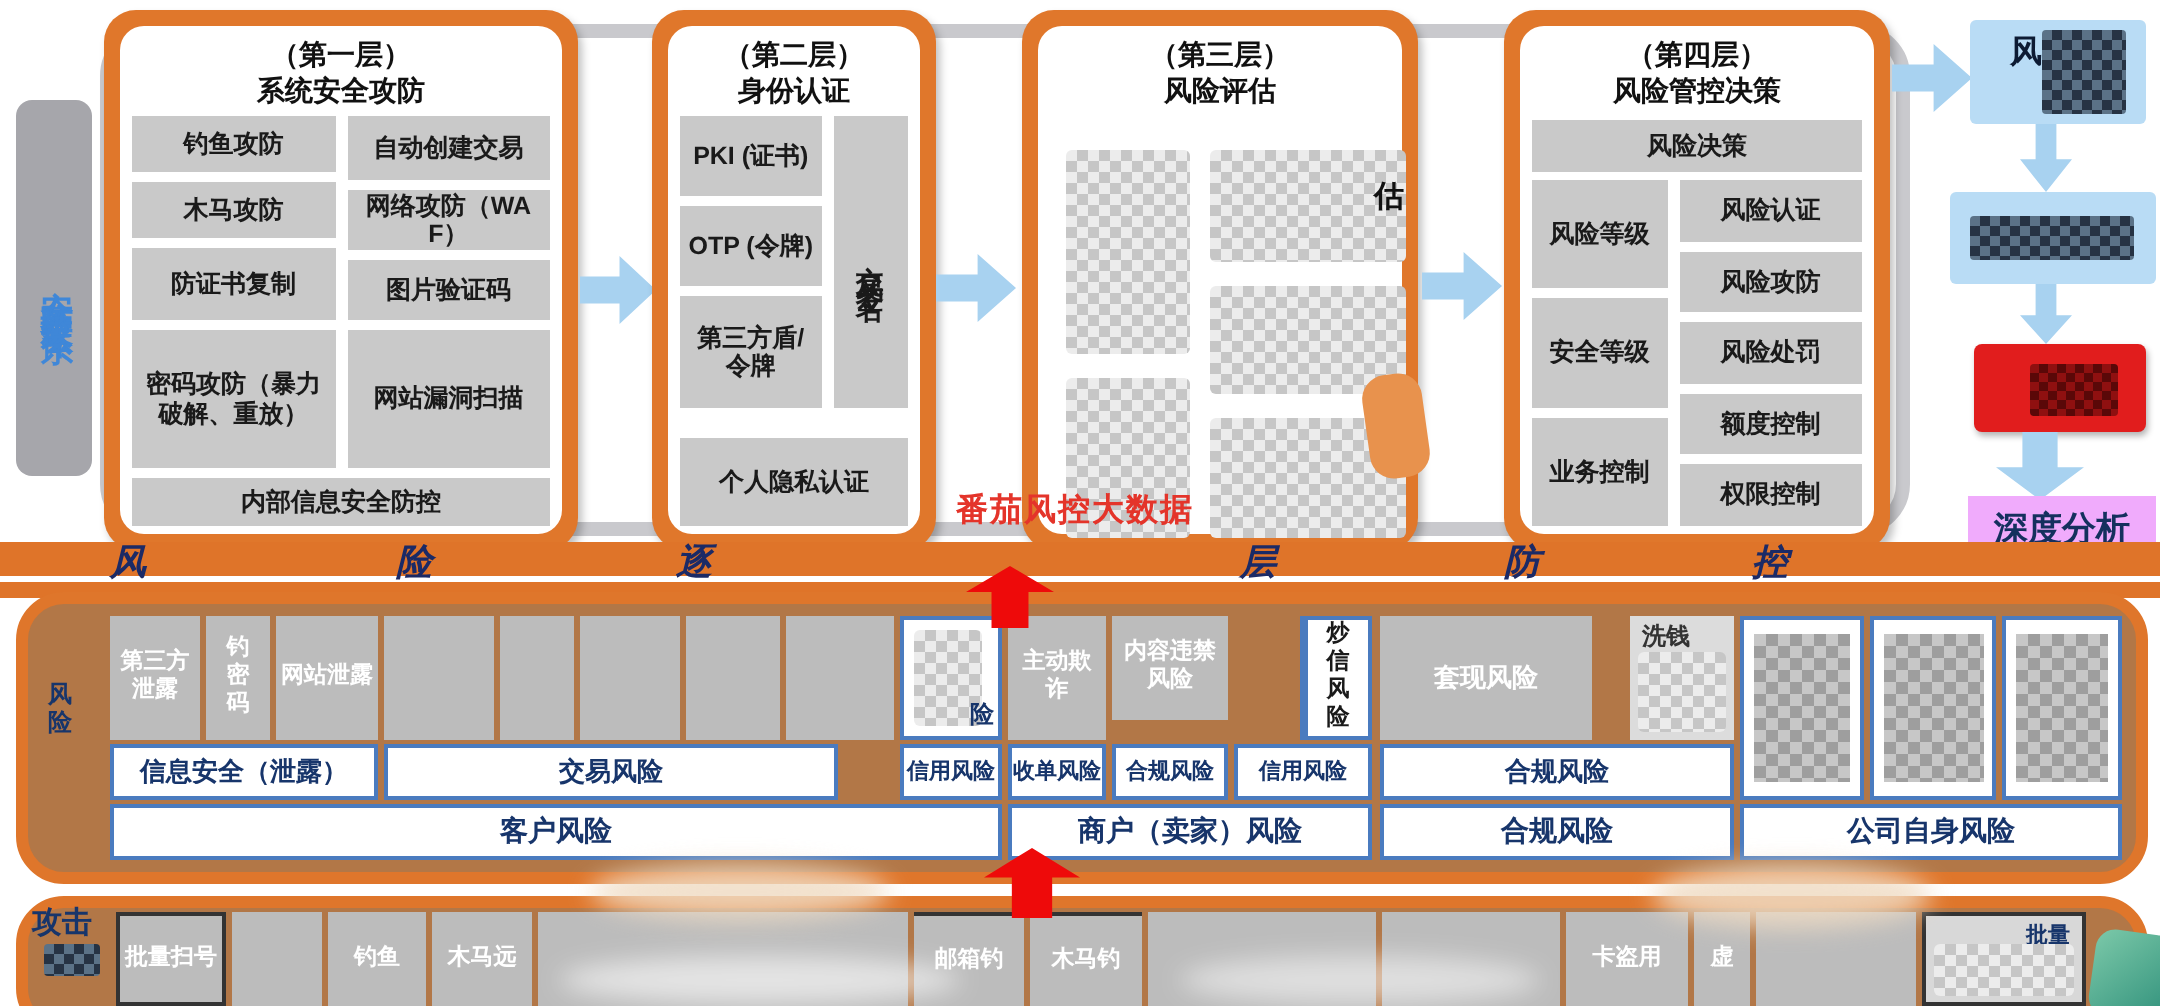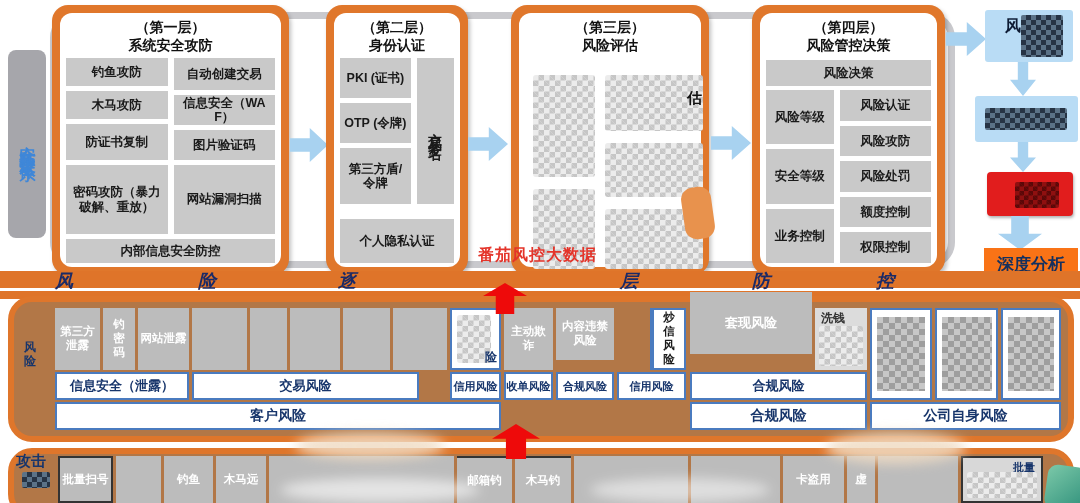--- a/index.html
+++ b/index.html
@@ -58,21 +58,21 @@
       </div>
       <div class="cols">
         <div class="col">
           <div class="gbox" style="height:28px">钓鱼攻防</div>
           <div class="gbox" style="height:28px">木马攻防</div>
           <div class="gbox" style="height:36px">防证书复制</div>
           <div class="gbox" style="flex:1">密码攻防（暴力破解、重放）</div>
         </div>
         <div class="col">
           <div class="gbox" style="height:32px">自动创建交易</div>
-          <div class="gbox" style="height:30px">信息安全（WAF）</div>
+          <div class="gbox" style="height:30px">网络攻防（WAF）</div>
           <div class="gbox" style="height:30px">图片验证码</div>
           <div class="gbox" style="flex:1">网站漏洞扫描</div>
         </div>
       </div>
       <div class="gbox" style="height:24px;margin-top:5px">内部信息安全防控</div>
     </div>
   </div>
 
   <div class="abs ar-right" style="left:290px;top:128px;width:38px;height:34px;"></div>
 
@@ -150,21 +150,21 @@
   </div>
   <div class="abs ar-down" style="left:1010px;top:62px;width:26px;height:34px;"></div>
   <div class="abs" style="left:975px;top:96px;width:103px;height:46px;background:#b9dcf5;border-radius:3px;">
     <div class="abs cens-dark" style="left:10px;top:12px;width:82px;height:22px;"></div>
   </div>
   <div class="abs ar-down" style="left:1010px;top:142px;width:26px;height:30px;"></div>
   <div class="abs" style="left:987px;top:172px;width:86px;height:44px;background:#e11d1d;border-radius:4px;box-shadow:1px 2px 3px rgba(0,0,0,.3);">
     <div class="abs cens-red" style="left:28px;top:10px;width:44px;height:26px;"></div>
   </div>
   <div class="abs ar-down" style="left:998px;top:216px;width:44px;height:34px;"></div>
-  <div class="abs" style="left:984px;top:248px;width:94px;height:33px;background:#f97316;display:flex;align-items:center;justify-content:center;">
+  <div class="abs" style="left:984px;top:248px;width:94px;height:33px;background:#f0abfc;display:flex;align-items:center;justify-content:center;">
     <span style="color:#15305e;font-weight:bold;font-size:17px;">深度分析</span>
   </div>
 
   <div class="abs" style="left:0;top:271px;width:1080px;height:17px;background:linear-gradient(#e8semi,#d96f24);background:#df7429;"></div>
   <div class="abs" style="left:0;top:288px;width:1080px;height:3px;background:#fff;"></div>
   <div class="abs" style="left:0;top:291px;width:1080px;height:8px;background:#df7429;"></div>
   <span class="abs" style="left:55px;top:269px;color:#1b2a66;font-weight:bold;font-style:italic;font-size:18px;z-index:3;">风</span>
   <span class="abs" style="left:198px;top:269px;color:#1b2a66;font-weight:bold;font-style:italic;font-size:18px;z-index:3;">险</span>
   <span class="abs" style="left:338px;top:269px;color:#1b2a66;font-weight:bold;font-style:italic;font-size:18px;z-index:3;">逐</span>
   <span class="abs" style="left:620px;top:269px;color:#1b2a66;font-weight:bold;font-style:italic;font-size:18px;z-index:3;">层</span>
@@ -188,21 +188,21 @@
   <div class="abs rbox cens" style="left:343px;top:308px;width:47px;height:62px;z-index:2;"></div>
   <div class="abs rbox cens" style="left:393px;top:308px;width:54px;height:62px;z-index:2;"></div>
   <div class="abs cell" style="left:450px;top:308px;width:51px;height:62px;z-index:2;">
     <div class="abs cens-light" style="left:5px;top:5px;width:34px;height:48px;"></div>
     <span style="position:absolute;right:2px;bottom:4px;font-size:12px;color:#17356b;">险</span>
   </div>
   <div class="abs rbox" style="left:504px;top:308px;width:49px;height:62px;z-index:2;">主动欺诈</div>
   <div class="abs rbox" style="left:556px;top:308px;width:58px;height:52px;z-index:2;">内容违禁风险</div>
   <div class="abs rbox" style="left:650px;top:308px;width:32px;height:62px;z-index:2;padding:2px 9px;color:#1a1a1a;background:#fff;border:2px solid #4a7bbf;">交易抵赖</div>
   <div class="abs rbox" style="left:652px;top:308px;width:34px;height:62px;z-index:2;padding:2px 10px;color:#1a1a1a;background:#fff;border:2px solid #4a7bbf;">炒信风险</div>
-  <div class="abs rbox" style="left:690px;top:292px;width:122px;height:62px;z-index:2;font-size:13px;">套现风险</div>
+  <div class="abs rbox" style="left:690px;top:308px;width:106px;height:62px;z-index:2;font-size:13px;">套现风险</div>
   <div class="abs" style="left:815px;top:308px;width:52px;height:62px;z-index:2;background:#dcdcdc;">
     <span style="position:absolute;left:6px;top:2px;font-size:12px;font-weight:bold;color:#333;">洗钱</span>
     <div class="abs cens-light" style="left:4px;top:18px;width:44px;height:40px;"></div>
   </div>
 
   <div class="abs cell" style="left:870px;top:308px;width:62px;height:92px;z-index:2;">
       <div class="cens" style="width:48px;height:74px;"></div>
     </div>
   <div class="abs cell" style="left:935px;top:308px;width:63px;height:92px;z-index:2;">
       <div class="cens" style="width:50px;height:74px;"></div>
@@ -213,20 +213,21 @@
 
   <div class="abs cell" style="left:55px;top:372px;width:134px;height:28px;z-index:2;">信息安全（泄露）</div>
   <div class="abs cell" style="left:192px;top:372px;width:227px;height:28px;z-index:2;">交易风险</div>
   <div class="abs cell" style="left:450px;top:372px;width:51px;height:28px;z-index:2;font-size:11px;">信用风险</div>
   <div class="abs cell" style="left:504px;top:372px;width:49px;height:28px;z-index:2;font-size:11px;">收单风险</div>
   <div class="abs cell" style="left:556px;top:372px;width:58px;height:28px;z-index:2;font-size:11px;">合规风险</div>
   <div class="abs cell" style="left:617px;top:372px;width:69px;height:28px;z-index:2;font-size:11px;">信用风险</div>
   <div class="abs cell" style="left:690px;top:372px;width:177px;height:28px;z-index:2;">合规风险</div>
 
   <div class="abs cell" style="left:55px;top:402px;width:446px;height:28px;z-index:2;font-size:14px;">客户风险</div>
+  <div class="abs cell" style="left:504px;top:402px;width:182px;height:28px;z-index:2;font-size:14px;">商户（卖家）风险</div>
   <div class="abs cell" style="left:690px;top:402px;width:177px;height:28px;z-index:2;font-size:14px;">合规风险</div>
   <div class="abs cell" style="left:870px;top:402px;width:191px;height:28px;z-index:2;font-size:14px;">公司自身风险</div>
 
   <div class="abs" style="left:8px;top:448px;width:1066px;height:70px;background:#b27747;border:6px solid #df762b;border-radius:24px;box-sizing:border-box;"></div>
   <span class="abs" style="left:16px;top:452px;color:#17356b;font-weight:bold;font-size:15px;z-index:2;">攻击</span>
   <div class="abs cens-dark" style="left:22px;top:472px;width:28px;height:16px;z-index:2;"></div>
 
   <div class="abs rbox" style="left:58px;top:456px;width:55px;height:47px;z-index:2;border:2px solid #333;">批量扫号</div>
   <div class="abs rbox cens" style="left:116px;top:456px;width:45px;height:47px;z-index:2;"></div>
   <div class="abs rbox" style="left:164px;top:456px;width:49px;height:47px;z-index:2;">钓鱼</div>

